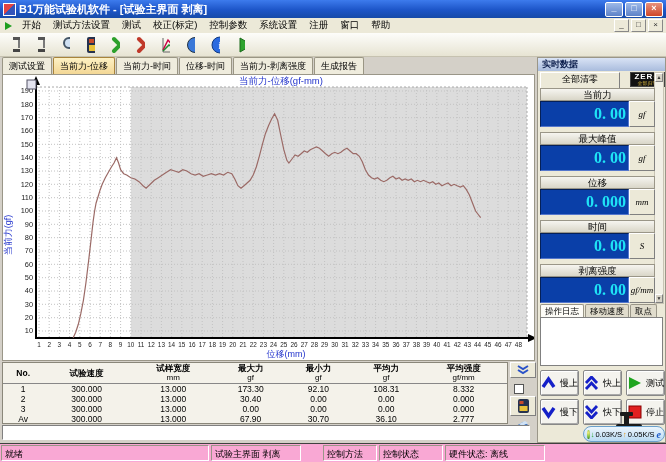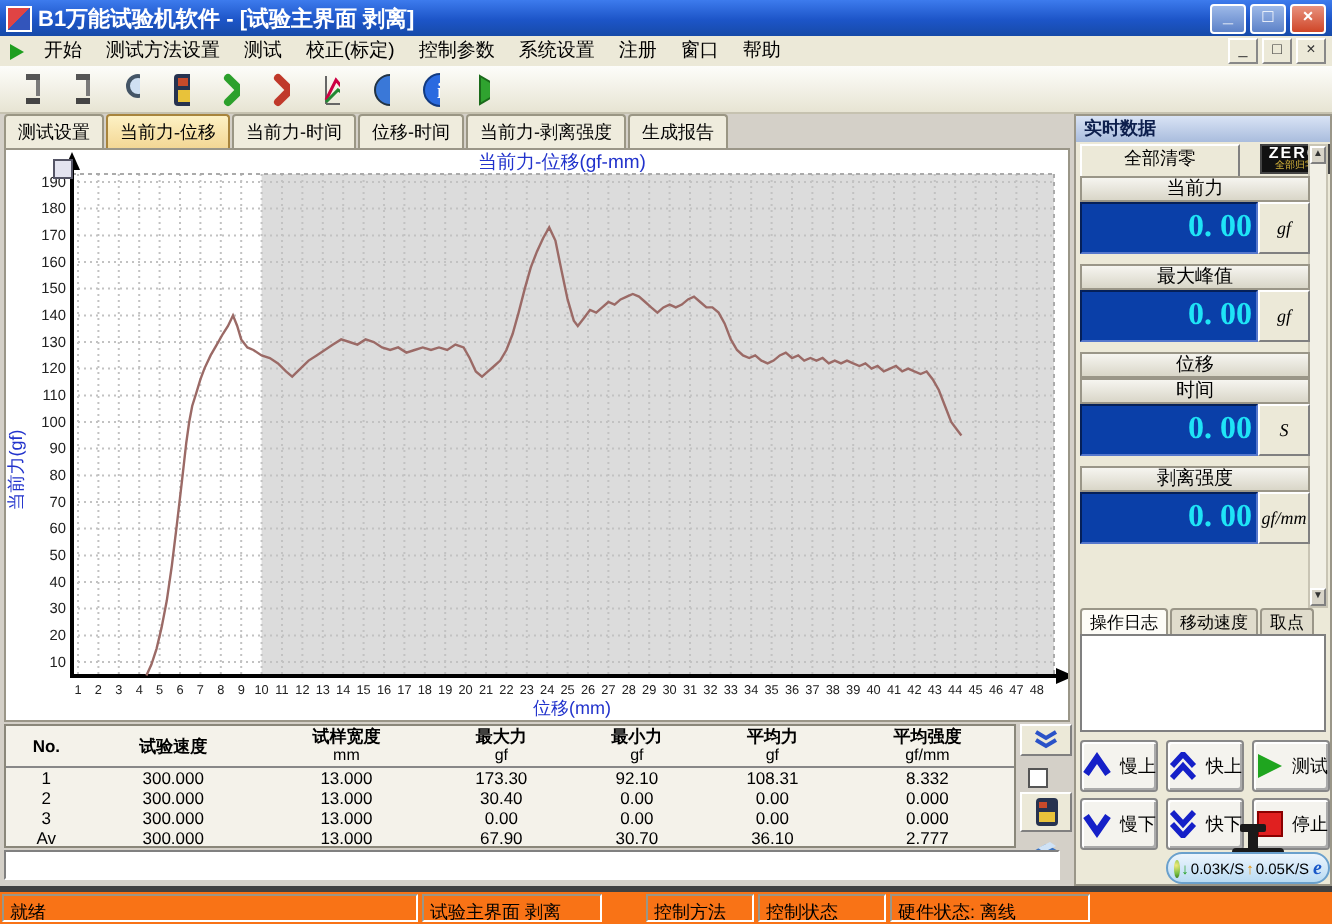--- a/index.html
+++ b/index.html
@@ -57,21 +57,21 @@
   .rtab{padding:1px 4px;border:1px solid #9a9688;border-bottom:none;background:#e0dccc;border-radius:2px 2px 0 0;margin-right:1px;white-space:nowrap;}
   .rtab.active{background:#fdfcf7;}
   .rlist{position:absolute;left:2px;top:259px;width:123px;height:49px;background:#fff;border:1px solid #808080;box-sizing:border-box;}
   .ctl-btn{position:absolute;width:39px;height:26px;background:#f4f3ee;border:1px solid #888;border-radius:2px;box-shadow:inset 1px 1px 0 #fff,inset -1px -1px 0 #aaa;display:flex;align-items:center;justify-content:space-between;gap:2px;font-size:9px;box-sizing:border-box;}
   .machine-ico{position:absolute;left:76px;top:352px;}
   .netchip{position:absolute;left:45px;top:368px;width:82px;height:16px;background:linear-gradient(#ecf5fd,#badbf3);border:1px solid #6aa0cc;border-radius:8px;display:flex;align-items:center;font-size:7.5px;gap:1px;padding:0 3px;box-sizing:border-box;z-index:6;white-space:nowrap;}
   .sphere{width:9px;height:9px;border-radius:50%;background:radial-gradient(circle at 35% 30%,#f3e97a,#7bc043 60%,#3a7a1c);}
   .arr-dn{color:#1f9e1f;font-weight:bold;} .arr-up{color:#e8920a;font-weight:bold;}
   .e-glyph{color:#1a58c8;font-weight:bold;font-style:italic;font-size:10px;margin-left:1px;font-family:"Liberation Serif",serif;}
   
-  .statusbar{position:absolute;left:0;top:443px;width:666px;height:19px;background:#f97316;border-top:3px solid #404040;display:flex;align-items:stretch;box-sizing:border-box;padding:1px;gap:2px;}
+  .statusbar{position:absolute;left:0;top:443px;width:666px;height:19px;background:#f9a8d4;border-top:1px solid #404040;display:flex;align-items:stretch;box-sizing:border-box;padding:1px;gap:2px;}
   .sb-cell{border:1px solid;border-color:#9a9688 #fff #fff #9a9688;padding:2px 3px;font-size:9px;white-space:nowrap;overflow:hidden;box-sizing:border-box;}
 </style>
 </head>
 <body>
 
 <div class="app">
 
   <div class="titlebar">
     <span class="app-ico"></span>
     <span>B1万能试验机软件 - [试验主界面 剥离]</span>
@@ -441,20 +441,24 @@
         </div>
         <div>
           <div class="f-label">最大峰值</div>
           <div class="f-row">
             <div class="f-lcd">0. 00</div>
             <div class="f-unit">gf</div>
           </div>
         </div>
         <div>
           <div class="f-label">位移</div>
+          <div class="f-row">
+            <div class="f-lcd">0. 000</div>
+            <div class="f-unit">mm</div>
+          </div>
         </div>
         <div>
           <div class="f-label">时间</div>
           <div class="f-row">
             <div class="f-lcd">0. 00</div>
             <div class="f-unit">S</div>
           </div>
         </div>
         <div>
           <div class="f-label">剥离强度</div>

